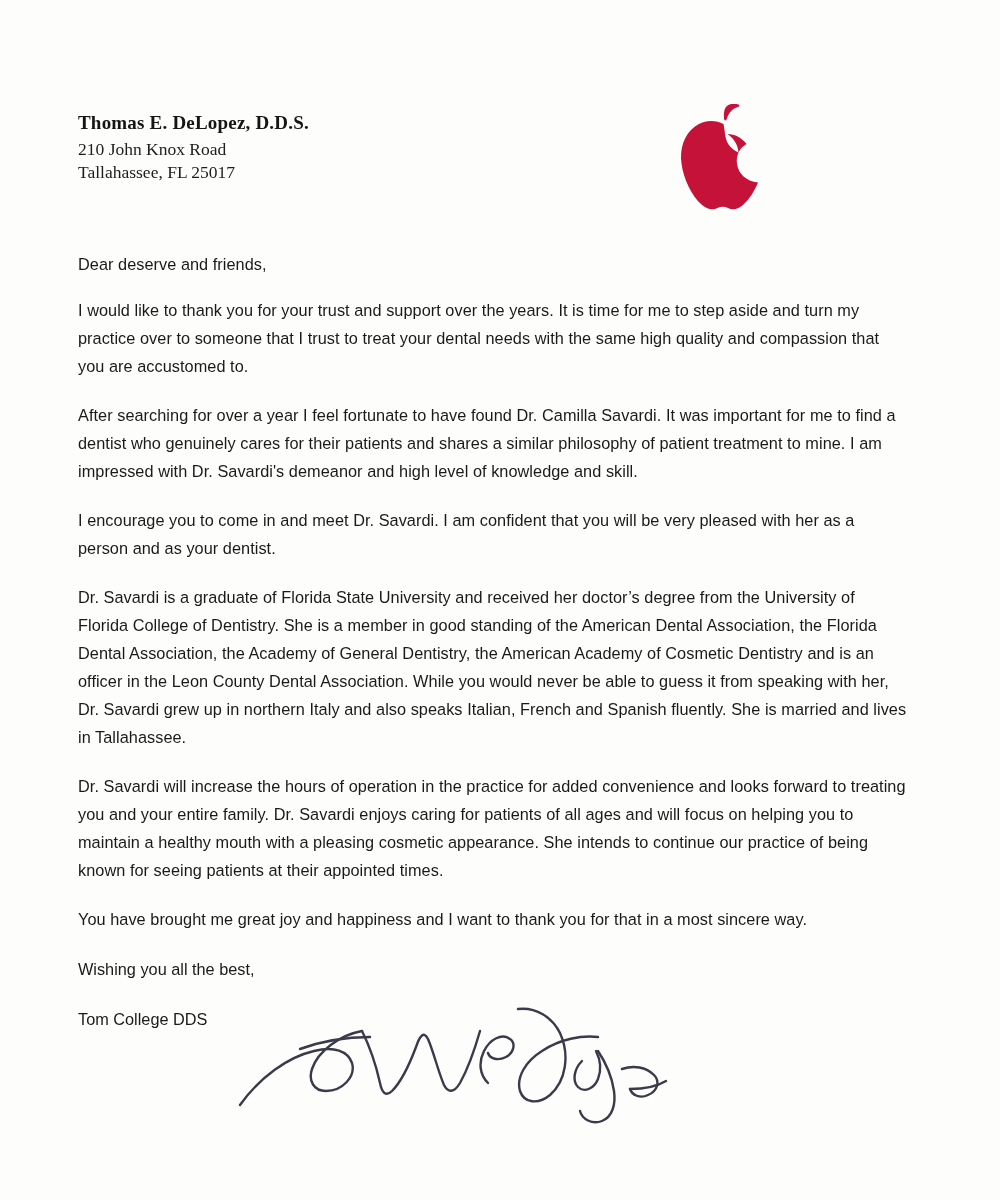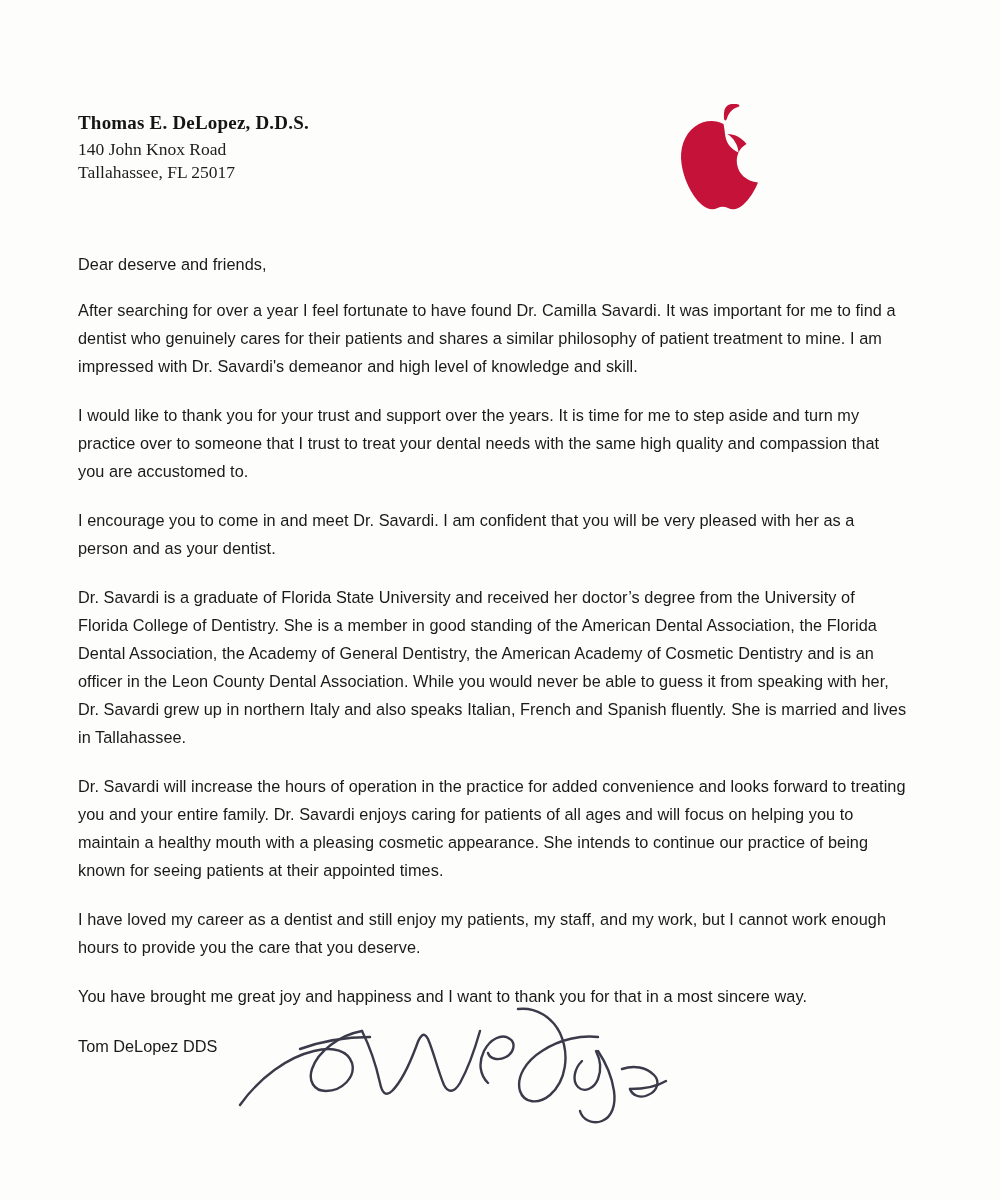--- a/index.html
+++ b/index.html
@@ -93,43 +93,43 @@
   }
 </style>
 </head>
 <body>
 
 <div class="page">
   <div class="letter">
 
     <div class="letterhead">
       <div class="lh-name">Thomas E. DeLopez, D.D.S.</div>
-      <div class="lh-line">140 John Knox Road</div>
+      <div class="lh-line">210 John Knox Road</div>
       <div class="lh-line">Tallahassee, FL 25017</div>
 
       <div class="apple-wrap">
         <svg width="110" height="115" viewBox="0 0 110 115" xmlns="http://www.w3.org/2000/svg">
           <g fill="#C41239">
             <path d="M56.5 6 C58 0.5 64 -1.5 70.5 0.5 C72 1 71.5 2.5 70 3 C64 5 60.5 9 59 14.5 C58.2 17.2 56.2 17 56 14.5 C55.8 11.5 55.8 8.5 56.5 6 Z"></path>
             <path d="M55.5 20 C47 15.5 36 16 27 22.5 C16 30.5 11.5 45 13.5 59.5 C15.5 74.5 23 91 33.5 100.5 C38.5 105 44.5 106.5 49.5 104 C53 102.2 56.5 102.2 60 104 C65 106.5 70.5 105 75.5 100.5 C81.5 95 86.5 87 90 78.5 C78 77 70.5 70 69 60 C67.8 51.5 71.5 44 78.5 40 C74 34 67 30 59.5 30 C66 34.5 70 41 70.5 48.5 C63.5 45.5 59 40 57.5 33 C56.8 29.6 56.6 25 55.5 20 Z"></path>
           </g>
         </svg>
       </div>
     </div>
 
     <div class="body-text">
       <p class="para tight">Dear deserve and friends,</p>
+      <p class="para">I would like to thank you for your trust and support over the years.  It is time for me to step aside and turn my practice over to someone that I trust to treat your dental needs with the same high quality and compassion that you are accustomed to.</p>
       <p class="para">After searching for over a year I feel fortunate to have found Dr. Camilla Savardi. It was important for me to find a dentist who genuinely cares for their patients and shares a similar philosophy of patient treatment to mine. I am impressed with Dr. Savardi's demeanor and high level of knowledge and skill.</p>
-      <p class="para">I would like to thank you for your trust and support over the years.  It is time for me to step aside and turn my practice over to someone that I trust to treat your dental needs with the same high quality and compassion that you are accustomed to.</p>
       <p class="para">I encourage you to come in and meet Dr. Savardi. I am confident that you will be very pleased with her as a person and as your dentist.</p>
       <p class="para">Dr. Savardi is a graduate of Florida State University and received her doctor’s degree from the University of Florida College of Dentistry.  She is a member in good standing of the American Dental Association, the Florida Dental Association, the Academy of General Dentistry, the American Academy of Cosmetic Dentistry and is an officer in the Leon County Dental Association. While you would never be able to guess it from speaking with her, Dr. Savardi grew up in northern Italy and also speaks Italian, French and Spanish fluently. She is married and lives in Tallahassee.</p>
       <p class="para">Dr. Savardi will increase the hours of operation in the practice for added convenience and looks forward to treating you and your entire family.  Dr. Savardi enjoys caring for patients of all ages and will focus on helping you to maintain a healthy mouth with a pleasing cosmetic appearance.  She intends to continue our practice of being known for seeing patients at their appointed times.</p>
-      <p class="para">I have loved my career as a dentist and still enjoy my patients, my staff, and my work, but I cannot work enough hours to provide you the care that you deserve.</p>
       <p class="para">You have brought me great joy and happiness and I want to thank you for that in a most sincere way.</p>
-      <p class="signer">Tom DeLopez DDS</p>
+      <p class="closing">Wishing you all the best,</p>
+      <p class="signer">Tom College DDS</p>
     </div>
 
   </div>
 
   <div class="sig-wrap">
     <svg width="470" height="180" viewBox="0 0 470 180" xmlns="http://www.w3.org/2000/svg">
       <g fill="none" stroke="#3a3a4a" stroke-width="2.4" stroke-linecap="round" stroke-linejoin="round">
         <path d="M10 140 C30 112 58 92 84 86 C104 81 118 86 122 98 C126 112 112 126 96 126 C84 126 78 116 82 104 C88 86 110 70 132 66"></path>
         <path d="M70 84 C92 76 118 72 140 72"></path>
         <path d="M132 66 C140 82 146 100 150 118 C152 128 156 132 162 126 C172 116 180 98 186 82 C190 70 194 66 198 74 C204 88 208 106 214 120 C218 128 224 128 230 118 C240 100 246 80 250 66"></path>

